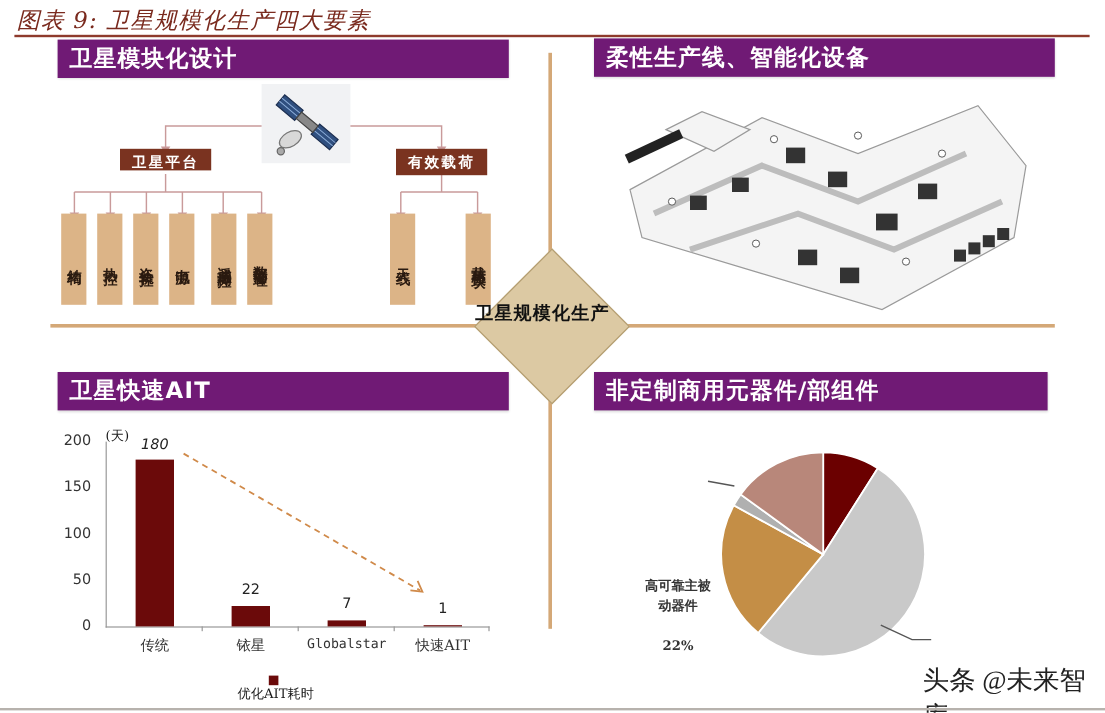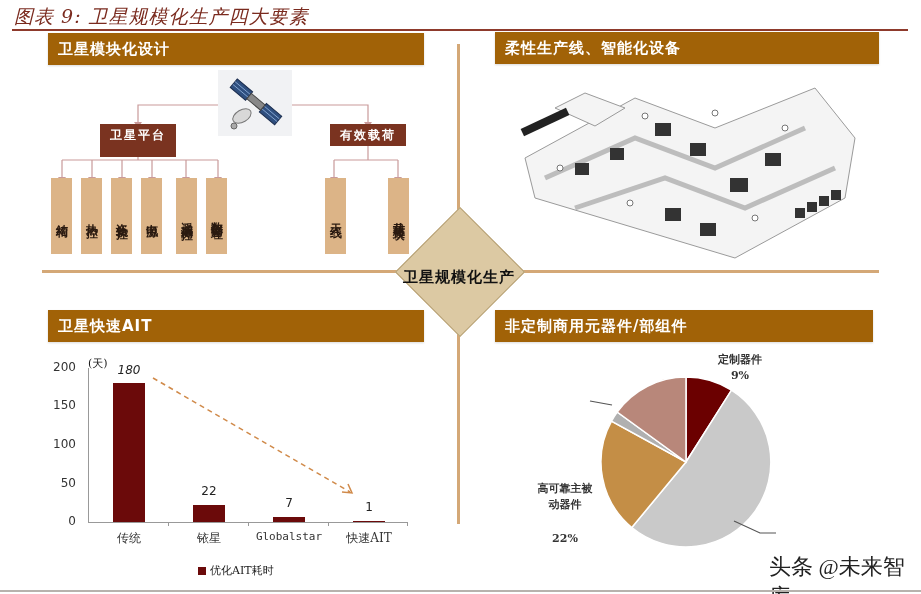--- a/index.html
+++ b/index.html
@@ -3,21 +3,21 @@
 <meta charset="utf-8">
 <style>
   html, body { margin: 0; padding: 0; background: #ffffff; }
   body { width: 921px; height: 594px; position: relative; overflow: hidden;
          font-family: "DejaVu Serif", "Liberation Serif", serif; color: #1a1a1a; }
   .abs { position: absolute; }
   .fig-title { left: 14px; top: 4px; font-size: 19px; font-style: italic; color: #7a2a1e;
                font-family: "DejaVu Serif", serif; letter-spacing: 1px; }
   .top-rule { left: 12px; top: 29px; width: 896px; height: 2px; background: #8e3a2c; }
   .bottom-rule { left: 0; top: 590px; width: 921px; height: 2px; background: #b7b2ad; }
-  .section-header { background: #a16207; color: #fff; font-weight: bold; font-size: 15px;
+  .section-header { background: #701a75; color: #fff; font-weight: bold; font-size: 19px;
                     line-height: 32px; padding-left: 10px; box-sizing: border-box;
                     font-family: "DejaVu Sans", sans-serif; letter-spacing: 1px;
                     box-shadow: 0 1px 2px rgba(0,0,0,0.15); }
   .hline { height: 3px; background: #d4a877; }
   .vline { width: 3px; background: #d4a877; }
   .tree-node { background: #7a3320; color: #fff; font-size: 12px; font-weight: bold;
                text-align: center; line-height: 22px; letter-spacing: 2px; }
   .leaf { background: #dcb487; color: #2a1a10; font-size: 12px; font-weight: bold;
           display: flex; align-items: center; justify-content: center; text-align: center;
           writing-mode: vertical-rl; text-orientation: upright; letter-spacing: 2px; }
@@ -34,21 +34,21 @@
 <body>
 
 <div class="abs fig-title">图表 9: 卫星规模化生产四大要素</div>
 <div class="abs top-rule"></div>
 
 <div class="abs vline" style="left:457px; top:44px; height:480px;"></div>
 <div class="abs hline" style="left:42px; top:270px; width:837px;"></div>
 
 <div class="abs" style="left:396px; top:208px; width:126px; height:126px;">
   <div class="diamond abs" style="left:18px; top:18px;"></div>
-  <div class="abs diamond-label" style="left:0; top:60px; width:126px; text-align:center;">卫星规模化生产</div>
+  <div class="abs diamond-label" style="left:0; top:44px; width:126px; ">卫星规模化生产</div>
 </div>
 
 <div class="abs section-header" style="left:48px; top:33px; width:376px; height:32px;">卫星模块化设计</div>
 
 <div class="abs" style="left:218px; top:70px; width:74px; height:66px; background:#f1f2f4;">
   <svg width="74" height="66" viewBox="0 0 74 66">
     <g transform="rotate(40 37 33)">
       <rect x="8" y="26" width="20" height="11" fill="#2f4f7f" stroke="#1d2f50"></rect>
       <line x1="8" y1="29.5" x2="28" y2="29.5" stroke="#8fb0dc" stroke-width="0.8"></line>
       <line x1="8" y1="33" x2="28" y2="33" stroke="#8fb0dc" stroke-width="0.8"></line>
@@ -80,21 +80,21 @@
       <path d="M48 117 L52 123 L56 117 Z"></path>
     <path d="M78 117 L82 123 L86 117 Z"></path>
       <path d="M108 117 L112 123 L116 117 Z"></path>
     <path d="M142 117 L146 123 L150 117 Z"></path>
       <path d="M174 117 L178 123 L182 117 Z"></path>
     <path d="M290 117 L294 123 L298 117 Z"></path>
       <path d="M354 117 L358 123 L362 117 Z"></path>
   </g>
 </svg>
 
-<div class="abs tree-node" style="left:100px; top:124px; width:76px; height:33px;">卫星平台</div>
+<div class="abs tree-node" style="left:100px; top:124px; width:76px; height:18px;">卫星平台</div>
 <div class="abs tree-node" style="left:330px; top:124px; width:76px; height:22px;">有效载荷</div>
 
 <div class="abs leaf" style="left:51px; top:178px; width:21px; height:76px;">结构</div>
 <div class="abs leaf" style="left:81px; top:178px; width:21px; height:76px;">热控</div>
 <div class="abs leaf" style="left:111px; top:178px; width:21px; height:76px;">姿轨控</div>
 <div class="abs leaf" style="left:141px; top:178px; width:21px; height:76px;">电源</div>
 <div class="abs leaf" style="left:176px; top:178px; width:21px; height:76px;">遥感测控</div>
 <div class="abs leaf" style="left:206px; top:178px; width:21px; height:76px;">数据管理</div>
 
 <div class="abs leaf" style="left:325px; top:178px; width:21px; height:76px;">天线</div>
@@ -169,21 +169,21 @@
   <div class="abs bar-cat" style="left:39px; top:180px;">传统</div>
   <div class="abs bar-cat" style="left:119px; top:180px;">铱星</div>
   <div class="abs bar-cat" style="left:199px; top:180px; font-family:'DejaVu Sans Mono', monospace; font-size:11px;">Globalstar</div>
   <div class="abs bar-cat" style="left:279px; top:180px;">快速AIT</div>
 
   <svg class="abs" style="left:0; top:0;" width="420" height="240">
     <line x1="113" y1="28" x2="310" y2="142" stroke="#d08a4a" stroke-width="1.5" stroke-dasharray="5,4"></line>
     <path d="M302 142 L312 143 L308 134" fill="none" stroke="#d08a4a" stroke-width="1.5"></path>
   </svg>
 
-  <div class="abs" style="left:158px; top:213px; font-size:11px; display:flex; align-items:center;">
+  <div class="abs" style="left:158px; top:213px; font-size:11px; display:flex; align-items:center;flex-direction:column;">
     <span style="display:inline-block; width:8px; height:8px; background:#6b0a0a; margin-right:4px;"></span>
     <span>优化AIT耗时</span>
   </div>
 </div>
 
 <div class="abs section-header" style="left:495px; top:310px; width:378px; height:32px;">非定制商用元器件/部组件</div>
 
 <div class="abs" style="left:480px; top:345px; width:440px; height:220px;">
 
   <svg class="abs" style="left:0; top:0;" width="440" height="220">
@@ -196,24 +196,20 @@
       <path d="M206 117 L151.8 182.5 A85 85 0 0 1 131.5 76.1 Z" fill="#c48e46"></path>
 
       <path d="M206 117 L131.5 76.1 A85 85 0 0 1 137.2 67.0 Z" fill="#b0b0b0"></path>
 
       <path d="M206 117 L137.2 67.0 A85 85 0 0 1 206 32 Z" fill="#b8877a"></path>
     </g>
     <path d="M110 56 L132 60" stroke="#555" stroke-width="1.2" fill="none"></path>
     <path d="M254 176 L280 188 L296 188" stroke="#555" stroke-width="1.2" fill="none"></path>
   </svg>
 
-  <div class="abs pie-label" style="left:225px; top:7px; width:70px;">
-    <div>定制器件</div>
-    <div><span>9</span><span>%</span></div>
-  </div>
   <div class="abs pie-label" style="left:50px; top:118px; width:70px;">
     <div style="width:62px; margin:18px auto;">高可靠主被动器件</div>
     <div><span>22</span><span>%</span></div>
   </div>
 </div>
 
 <div class="abs watermark" style="left:737px; top:552px;">头条 @未来智库</div>
 
 <div class="abs bottom-rule"></div>
 

